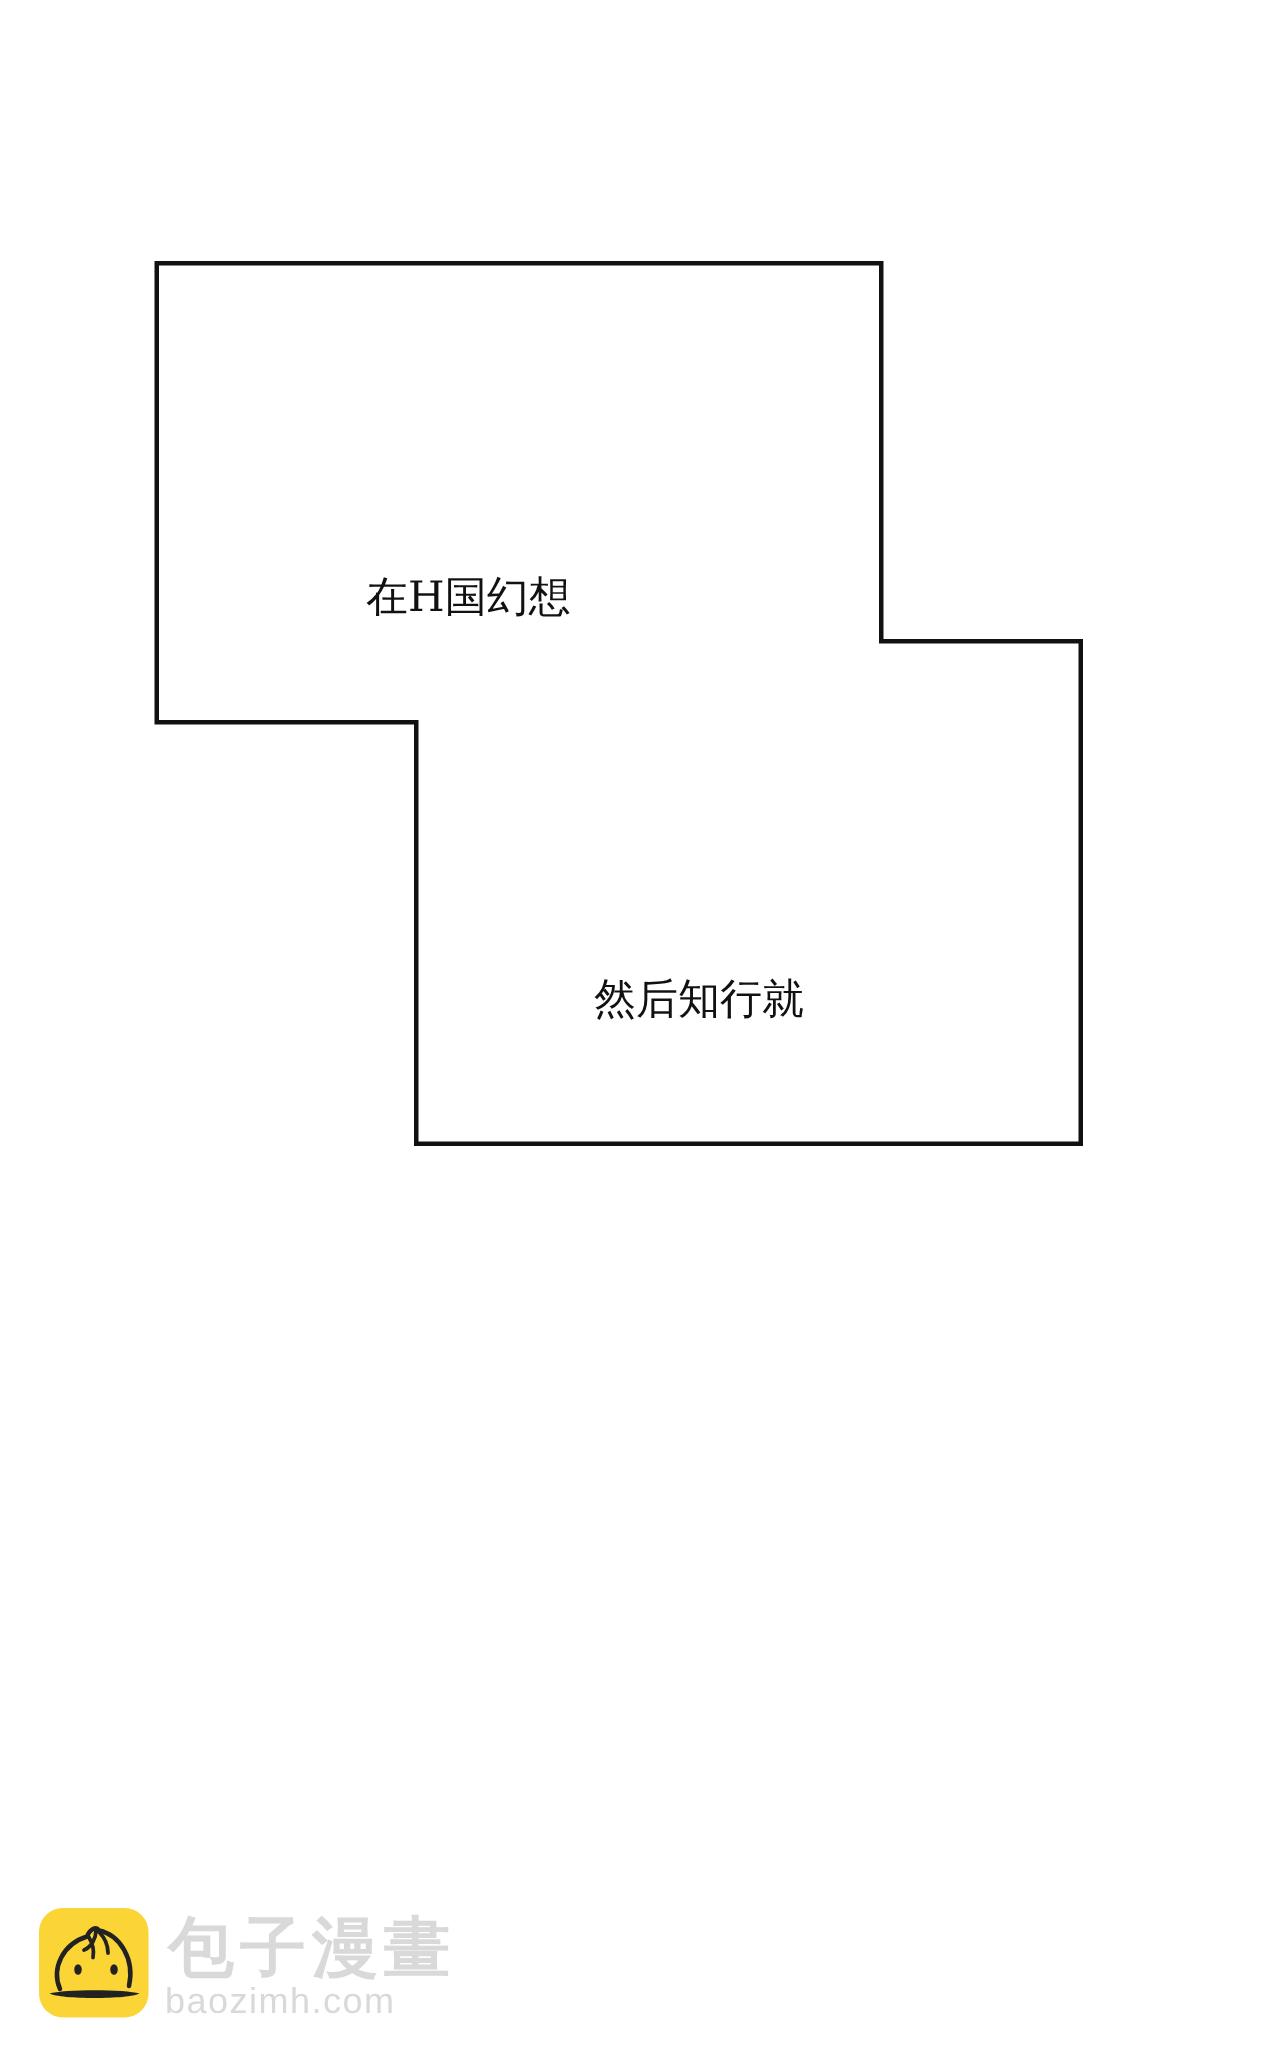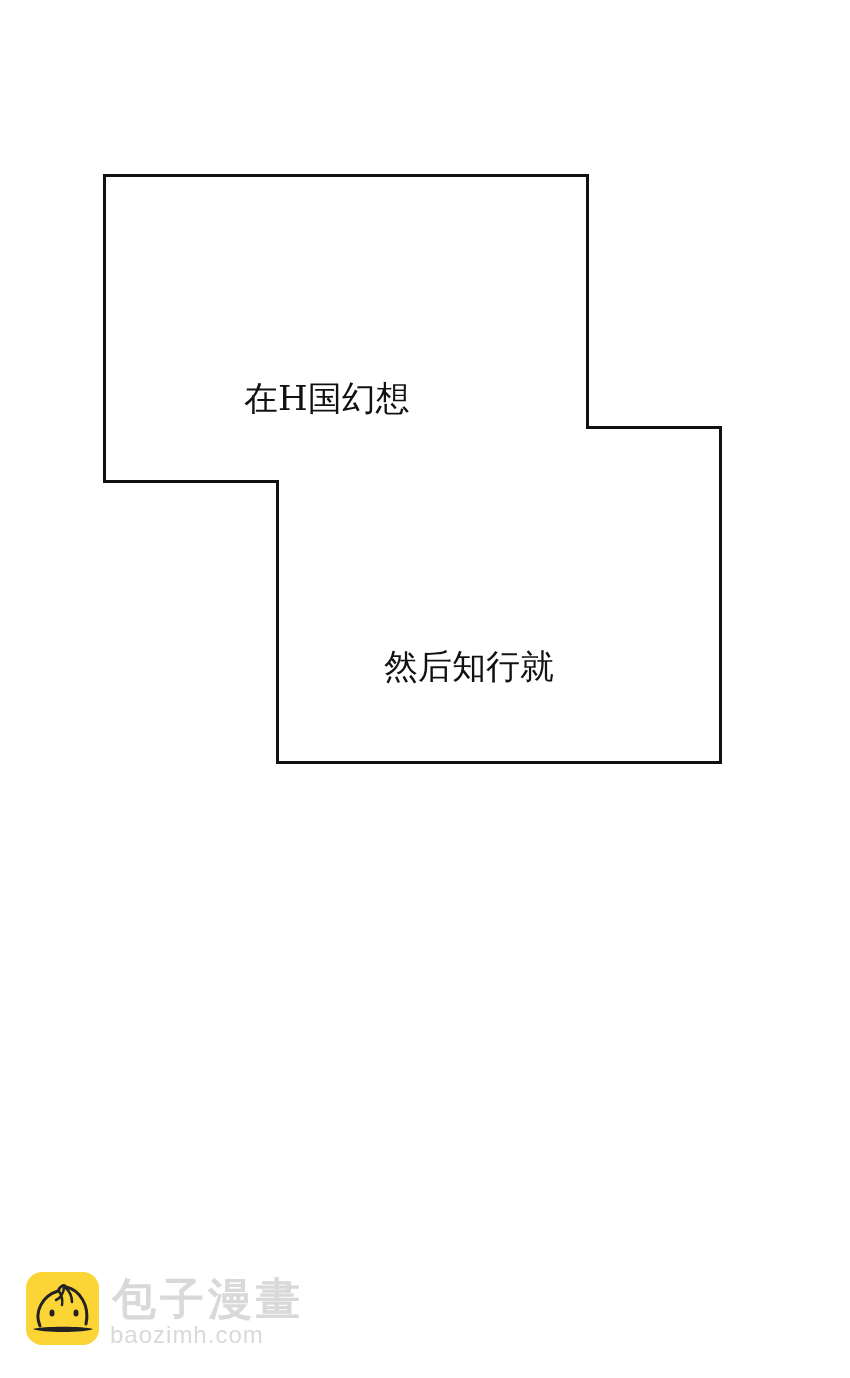--- a/index.html
+++ b/index.html
@@ -2,25 +2,25 @@
 <html><head>
   <meta charset="utf-8">
   <style>
     html, body { margin: 0; padding: 0; }
     body {
       width: 850px; height: 1378px; background: #ffffff;
       position: relative; overflow: hidden;
     }
     .panel-outline { position: absolute; left: 0; top: 0; }
     .caption {
-      position: absolute; color: #111111; font-size: 34px; line-height: 50px;
+      position: absolute; color: #111111; font-size: 28px; line-height: 50px;
       white-space: pre; letter-spacing: 0px;
     }
     .caption-1 { left: 244px; top: 273px; font-family: "DejaVu Serif", "Liberation Serif", serif; }
-    .caption-2 { left: 384px; top: 541px; font-family: "DejaVu Sans", "Liberation Sans", sans-serif; }
+    .caption-2 { left: 396px; top: 541px; font-family: "DejaVu Sans", "Liberation Sans", sans-serif; }
     .caption .line { display: block; }
     .watermark { position: absolute; left: 26px; top: 1272px; width: 300px; height: 80px; }
     .wm-logo {
       position: absolute; left: 0; top: 0; width: 73px; height: 73px;
       border-radius: 16px; background: #fbd436;
     }
     .wm-logo svg { position: absolute; left: 0; top: 0; }
     .wm-title {
       position: absolute; left: 86px; top: 2px; font-size: 44px; line-height: 50px;
       color: #d9d9d9; font-family: "DejaVu Sans", "Liberation Sans", sans-serif;

